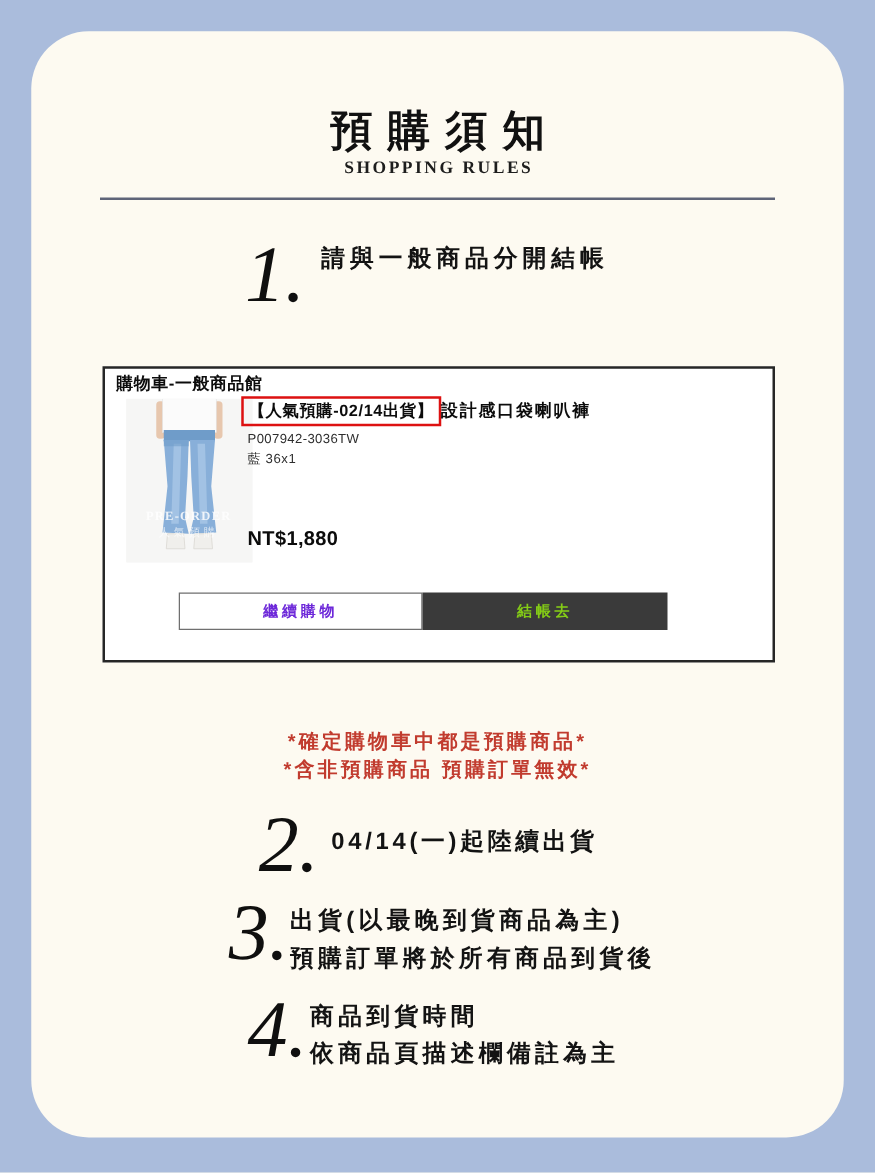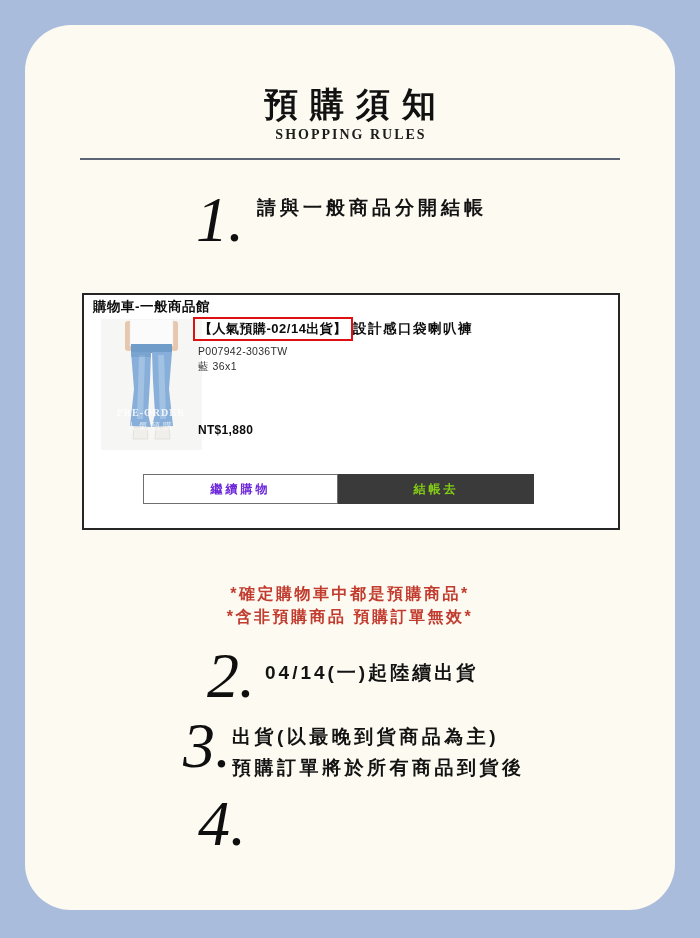--- a/index.html
+++ b/index.html
@@ -78,21 +78,21 @@
     border:2px solid #dd1111;
     padding:1px 4px;
     font-size:13px; font-weight:700; color:#0c0c0c;
     letter-spacing:0.5px;
   }
   .product-name {
     font-size:13.5px; font-weight:700; letter-spacing:1.5px; color:#0c0c0c;
   }
   .product-sku { left:114px; top:50px; font-size:10.5px; color:#2e2e2e; letter-spacing:0.3px; }
   .product-variant { left:114px; top:65px; font-size:10.5px; color:#2e2e2e; letter-spacing:0.5px; }
-  .product-price { left:114px; top:128px; font-size:12px; font-weight:700; color:#0c0c0c; letter-spacing:0.3px; }
+  .product-price { left:114px; top:128px; font-size:16px; font-weight:700; color:#0c0c0c; letter-spacing:0.3px; }
 
   .btn {
     position:absolute; top:179px; height:30px; width:195px;
     font-family:"Liberation Sans", sans-serif;
     font-size:12px; font-weight:700; letter-spacing:3px;
     display:flex; align-items:center; justify-content:center;
     cursor:pointer;
   }
   .btn-continue { left:59px; background:#ffffff; border:1.5px solid #6f6f6f; color:#6d28d9; }
   .btn-checkout { left:254px; width:196px; background:#3a3a3a; border:none; color:#84cc16; }
@@ -172,13 +172,15 @@
 </div>
 
 <div class="abs rule-num num-3">3.</div>
 <div class="abs rule-text text-3">
   <div>出貨(以最晚到貨商品為主)</div>
   <div>預購訂單將於所有商品到貨後</div>
 </div>
 
 <div class="abs rule-num num-4">4.</div>
 <div class="abs rule-text text-4">
+  <div>商品到貨時間</div>
+  <div>依商品頁描述欄備註為主</div>
 </div>
 
 </body></html>

